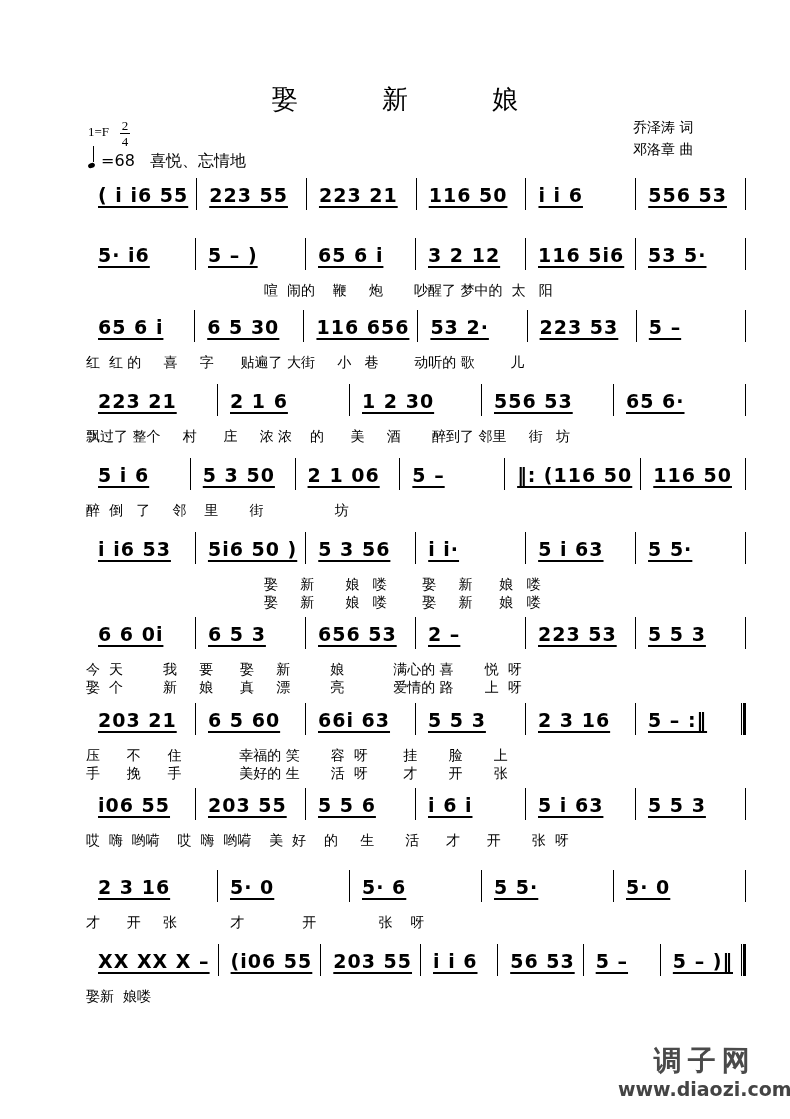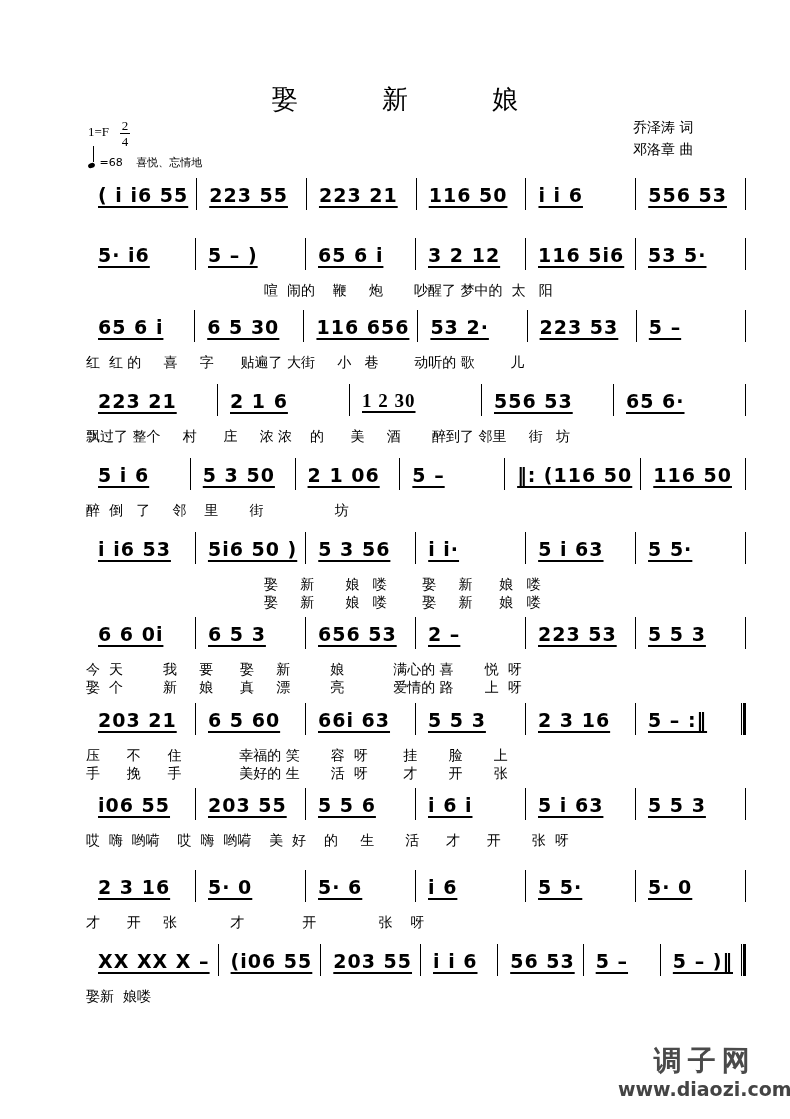--- a/index.html
+++ b/index.html
@@ -10,21 +10,21 @@
   .title {
     position: absolute; top: 82px; left: 0; width: 790px; text-align: center;
     font-family: "DejaVu Serif", serif; font-size: 26px; letter-spacing: 38px;
     padding-left: 38px; box-sizing: border-box;
   }
   .credits { position: absolute; top: 116px; left: 633px; font-size: 14px; line-height: 22px; }
   .key { position: absolute; top: 124px; left: 88px; font-family: "Liberation Serif", serif; font-size: 13px; }
   .timesig { position: absolute; top: 118px; left: 120px; font-family: "Liberation Serif", serif;
     font-size: 13px; text-align: center; line-height: 15px; }
   .timesig .bar { display:block; border-top: 1px solid #000; width: 10px; margin: 0 auto; }
-  .tempo { position: absolute; top: 150px; left: 88px; font-size: 11px; }
+  .tempo { position: absolute; top: 150px; left: 88px; font-size: 16px; }
   .tempo .note-head { display:inline-block; width: 7px; height: 5px; background:#000; border-radius:50%;
      transform: rotate(-20deg); position: relative; top: 2px; }
   .tempo .stem { display:inline-block; width:1px; height:16px; background:#000; position: relative; left:-2px; top:-4px; }
   .expr { margin-left: 10px; }
 
   .row { position: absolute; left: 86px; width: 660px; height: 40px; }
   .notes-line {
     position: absolute; left: 0; top: 0; width: 100%; height: 34px;
     display: flex; align-items: flex-start;
   }
@@ -152,21 +152,21 @@
     <div class="row" style="top: 384px;">
       <div class="notes-line">
         <div class="measure" style="flex: 1 1 0%;">
           <span class="content u1">223  21</span>
           <div class="barline"></div>
         </div>
         <div class="measure" style="flex: 1 1 0%;">
           <span class="content u1">2  1   6</span>
           <div class="barline"></div>
         </div>
-        <div class="measure" style="flex: 1 1 0%; font-family: Liberation Serif, serif;">
+        <div class="measure" style="flex: 1 1 0%;">
           <span class="content u1">1  2  30</span>
           <div class="barline"></div>
         </div>
         <div class="measure" style="flex: 1 1 0%;">
           <span class="content u1">556  53</span>
           <div class="barline"></div>
         </div>
         <div class="measure" style="flex: 1 1 0%;">
           <span class="content u1">65  6·</span>
           <div class="barline"></div>
@@ -327,24 +327,20 @@
         <div class="measure" style="flex: 1 1 0%;">
           <span class="content u1">2  3  16</span>
           <div class="barline"></div>
         </div>
         <div class="measure" style="flex: 1 1 0%;">
           <span class="content u1">5·    0</span>
           <div class="barline"></div>
         </div>
         <div class="measure" style="flex: 1 1 0%;">
           <span class="content u1">5·   6</span>
-          <div class="barline"></div>
-        </div>
-        <div class="measure" style="flex: 1 1 0%;">
-          <span class="content u1">i      6</span>
           <div class="barline"></div>
         </div>
         <div class="measure" style="flex: 1 1 0%;">
           <span class="content u1">5   5·</span>
           <div class="barline"></div>
         </div>
         <div class="measure" style="flex: 1 1 0%;">
           <span class="content u1">5·    0</span>
           <div class="barline"></div>
         </div>

